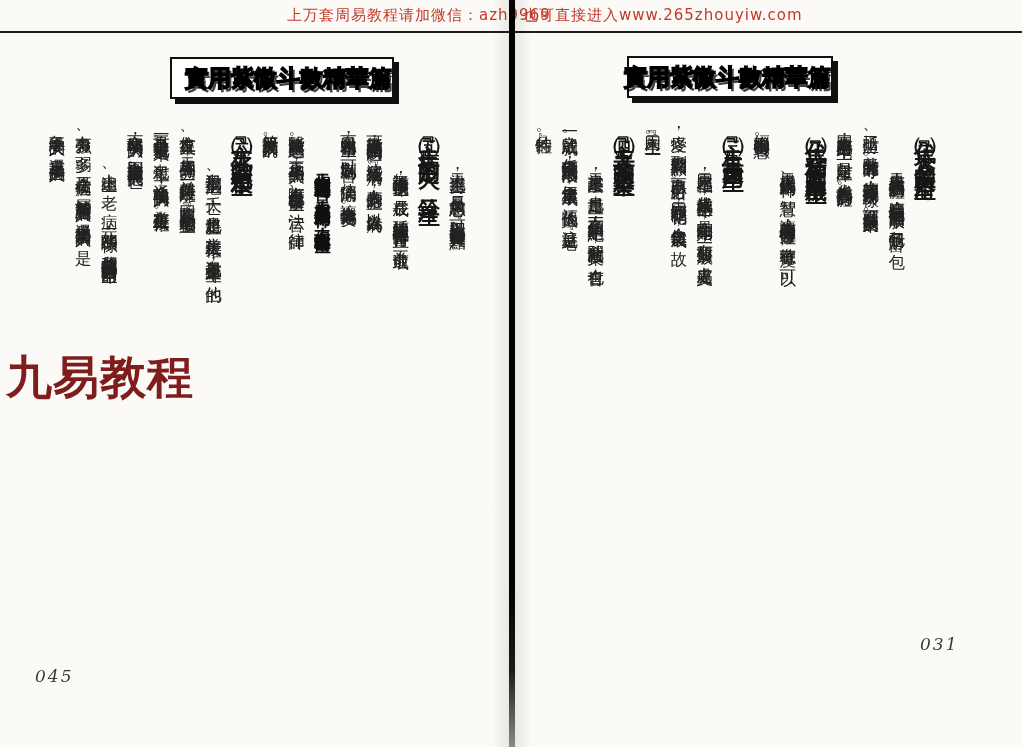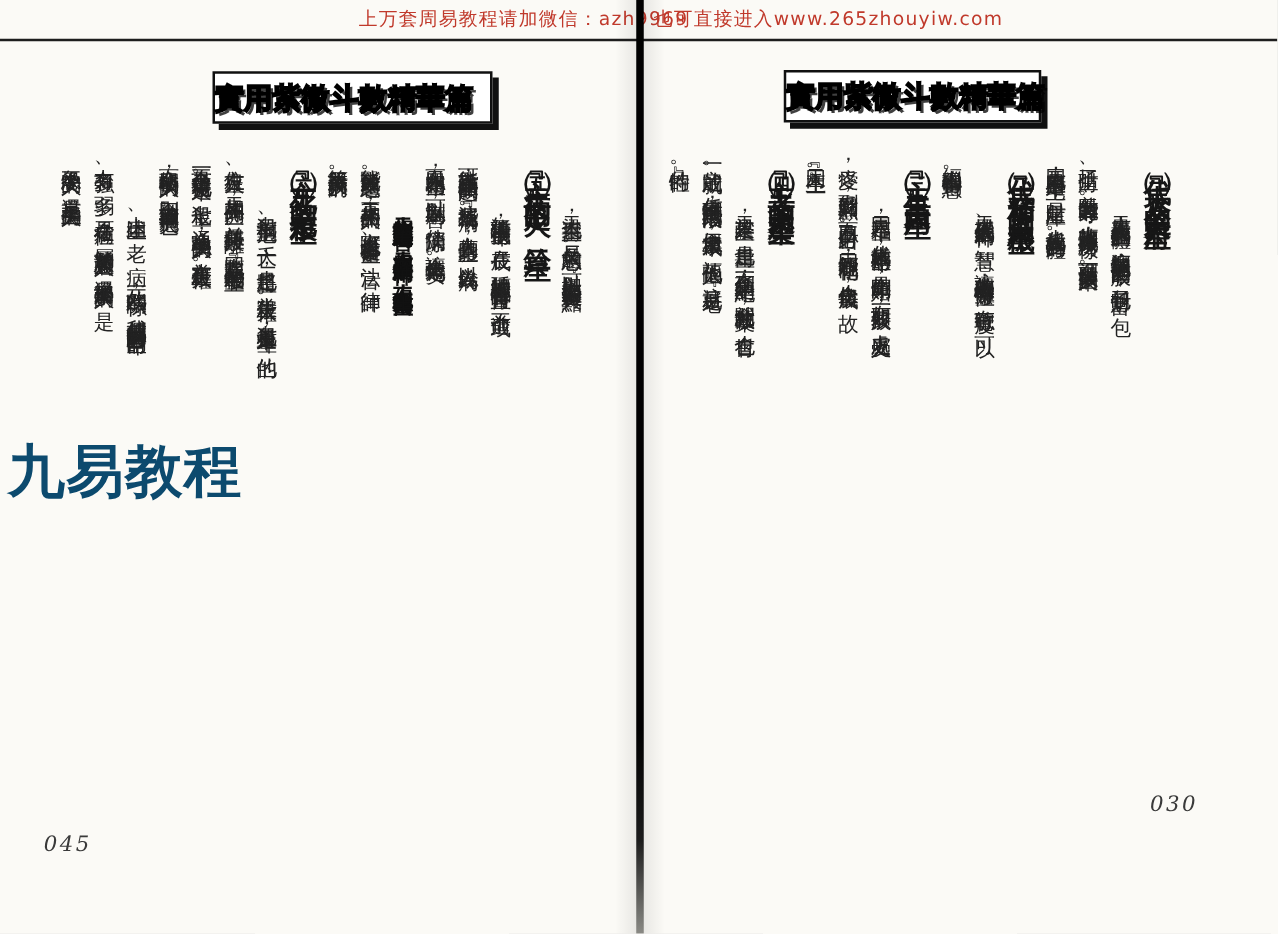--- a/index.html
+++ b/index.html
@@ -11,21 +11,21 @@
   #hdr-left{left:287px;}
   #hdr-right{left:523px;}
   .hrule{position:absolute;top:31px;left:0;width:1022px;height:2px;background:#1d1d1d;}
   
   .gutter-shade{position:absolute;top:0;left:492px;width:40px;height:747px;
     background:linear-gradient(90deg,rgba(0,0,0,0) 0%,rgba(0,0,0,.08) 45%,rgba(0,0,0,.08) 55%,rgba(0,0,0,0) 100%);}
   .gutter{position:absolute;top:0;left:509px;width:6px;height:747px;
     background:linear-gradient(#000 0%,#000 78%,#1c1c1c 90%,#8a8a85 100%);}
   
   .title-box{position:absolute;background:#fff;border:2px solid #101010;box-shadow:5px 5px 0 #101010;
-             display:flex;align-items:center;justify-content:flex-start;}
+             display:flex;align-items:center;justify-content:flex-end;}
   #title-left{left:170px;top:57px;width:220px;height:38px;}
   #title-right{left:627px;top:56px;width:202px;height:38px;}
   .title-text{font-family:"DejaVu Sans", sans-serif;font-weight:900;font-size:23px;white-space:nowrap;
               color:#161616;text-shadow:2px 2px 0 #9a9a9a;letter-spacing:0px;}
   @supports (-webkit-text-stroke: 1px black){
     .title-text{color:#fff;-webkit-text-stroke:1.5px #000;text-shadow:2.5px 2.5px 0 rgba(0,0,0,.75);}
   }
   
   .vtext{position:absolute;writing-mode:vertical-rl;text-orientation:upright;color:#222;}
   #text-right{top:122px;left:534px;width:406px;height:612px;}
@@ -95,16 +95,16 @@
       <div class="col p">七殺星主刑剋、夭亡，也是將星，掌生殺大權。七殺星是中天斗星，他的</div>
       <div class="col c">方位在火星、天相星的外側，並保持一段距離。因此這顆主『死』的七殺星並</div>
       <div class="col c">不是會一下子就侵犯過來。七殺星，通常命格強勢的人，主掌有生殺大權。</div>
       <div class="col c">而命格較弱勢的人，則會因火鈴肆虐而刑剋夭亡。</div>
       <div class="col p">由上述生、老、病、死的一環關係，我們就很容易的瞭解自己的生命</div>
       <div class="col c">力有多強、多弱，是否在病位？屬於智慧靈通的人？還是樂於學習的人？是</div>
       <div class="col c">急燥不安的人？還是享福主壽的人！</div>
     </div>
 
   <div class="pagenum" id="pn-left">045</div>
-  <div class="pagenum" id="pn-right">030</div>
+  <div class="pagenum" id="pn-right">031</div>
 
-  <div id="watermark" style="color: #0c4a6e;">九易教程</div>
+  <div id="watermark" style="color: #7f1d1d;">九易教程</div>
 </div>
 
 </body></html>

